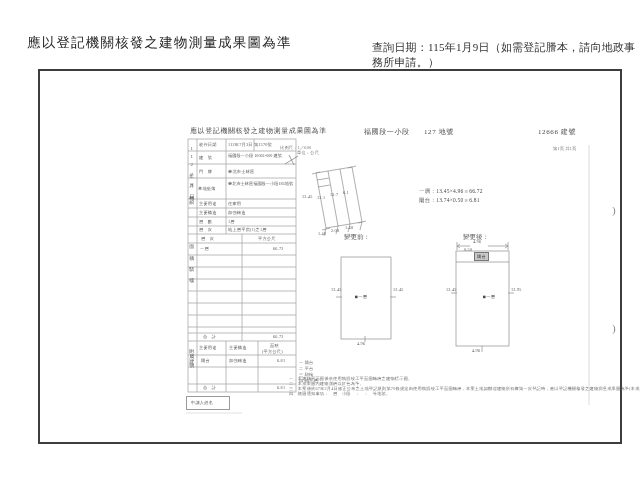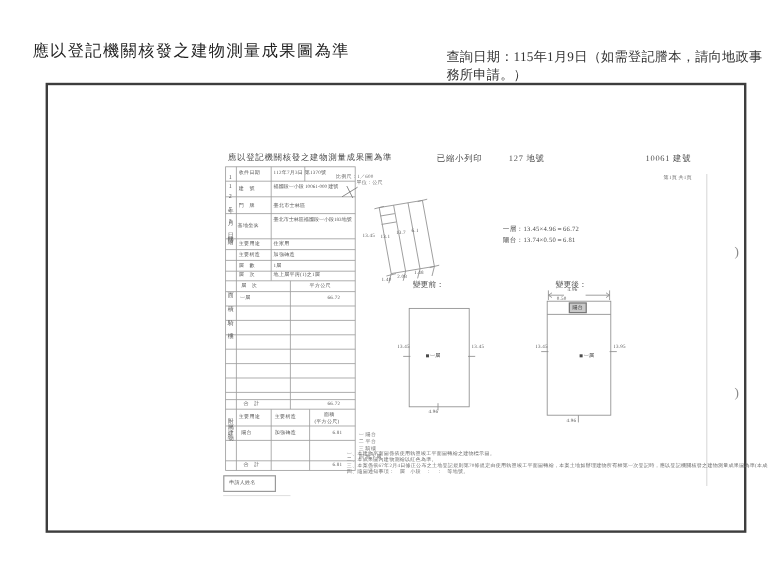--- a/index.html
+++ b/index.html
@@ -110,23 +110,23 @@
       <polyline points="460,244 457,246 460,248"></polyline>
       <polyline points="505,244 508,246 505,248"></polyline>
       <line x1="457" y1="242" x2="457" y2="250"></line>
       <line x1="508" y1="242" x2="508" y2="250"></line>
       <line x1="482" y1="346" x2="482" y2="352"></line>
     </g>
     <line x1="186" y1="413" x2="242" y2="413" stroke="#cfcfcf" stroke-width="0.6"></line>
   </svg>
 
   <div class="abs doc7" style="left:190px;top:126px;">應以登記機關核發之建物測量成果圖為準</div>
-  <div class="abs doc7" style="left:364px;top:127px;">已縮小列印</div>
+  <div class="abs doc7" style="left:364px;top:127px;">福國段一小段</div>
   <div class="abs doc7" style="left:424px;top:127px;">127 地號</div>
-  <div class="abs doc7" style="left:538px;top:127px;">10061 建號</div>
+  <div class="abs doc7" style="left:538px;top:127px;">12666 建號</div>
   <div class="abs m4 gray" style="left:280px;top:145px;">比例尺：1／600</div>
   <div class="abs m4 gray" style="left:297px;top:150px;">單位：公尺</div>
   <div class="abs m4 gray" style="left:553px;top:146px;">第1頁 共1頁</div>
 
   <div class="abs m4 vert" style="left:189px;top:145px;letter-spacing:5px;transform:scale(0.5);">112年7月3日轉繪</div>
   <div class="abs m4 vert" style="left:189px;top:240px;letter-spacing:22px;transform:scale(0.5);">面積騎樓</div>
   <div class="abs m4 vert" style="left:189px;top:344px;letter-spacing:10px;transform:scale(0.5);">附屬建物</div>
 
   <div class="abs m4" style="left:199px;top:142px;">收件日期</div>
   <div class="abs m4" style="left:228px;top:142px;">112年7月3日 第1370號</div>

